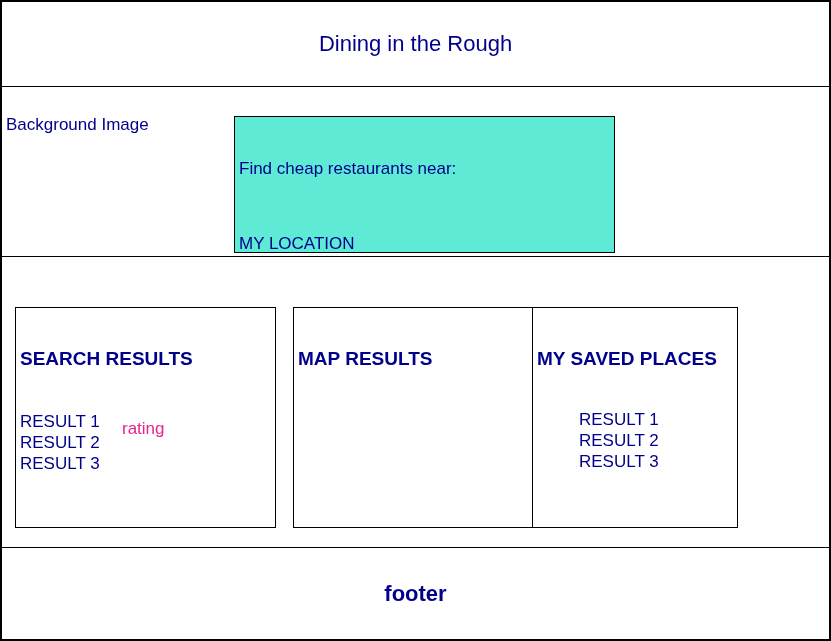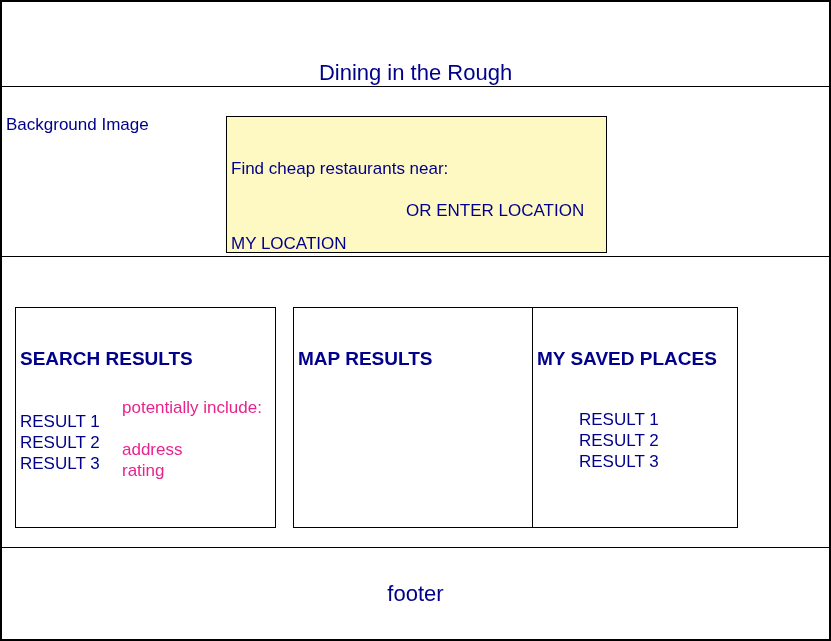--- a/index.html
+++ b/index.html
@@ -15,42 +15,42 @@
     color: var(--navy, #00008B);
     overflow: hidden;
   }
 
   
   .header {
     position: absolute;
     left: 0; top: 0;
     width: 827px; height: 85px;
     border-bottom: 1.5px solid var(--border, #000000);
-    display: flex; align-items: flex-end; justify-content: center;
+    display: flex; align-items: center; justify-content: center;
   }
   .page-title { font-size: 22px; font-weight: normal; margin: 0; }
 
   
   .hero {
     position: absolute;
     left: 0; top: 86.5px;
     width: 827px; height: 168px;
     border-bottom: 1.5px solid var(--border, #000000);
   }
   .bg-label {
     position: absolute;
     left: 4px; top: 26px;
     font-size: 17px;
   }
   .hero-box {
     position: absolute;
-    left: 224px; top: 27px;
+    left: 232px; top: 27px;
     width: 381px; height: 137px;
     border: 1.5px solid var(--border, #000000);
-    background: #fef9c3;
+    background: #5eead4;
     padding-left: 22px;
   }
   .hero-prompt {
     position: absolute;
     left: 4px; top: 42px;
     font-size: 17px; margin: 0;
   }
   .loc-btn {
     position: absolute;
     top: 84px;
@@ -99,56 +99,53 @@
     font-size: 17px; line-height: 21px;
   }
   .note-gap { height: 21px; }
   .note div { white-space: nowrap; }
 
   
   .footer {
     position: absolute;
     left: 0; top: 548px;
     width: 827px; height: 87px;
-    display: flex; align-items: center; justify-content: center;
+    display: flex; align-items: center; justify-content: center; font-weight: bold;
   }
   .footer-label { font-size: 22px; }
 </style>
 </head>
 <body>
 
 <div class="page">
 
   <div class="header">
     <h1 class="page-title">Dining in the Rough</h1>
   </div>
 
   <div class="hero">
     <span class="bg-label">Background Image</span>
 
     <div class="hero-box">
       <p class="hero-prompt">Find cheap restaurants near:</p>
       <span class="loc-btn my-loc">MY LOCATION</span>
-      <span class="loc-btn enter-loc">OR ENTER LOCATION</span>
     </div>
   </div>
 
   <div class="results">
 
     <div class="panel panel-search">
       <h2 class="panel-heading">SEARCH RESULTS</h2>
       <div class="result-list">
         <div class="result-item">RESULT 1</div>
         <div class="result-item">RESULT 2</div>
         <div class="result-item">RESULT 3</div>
       </div>
       <div class="note">
-        <div>potentially include:</div>
         <div class="note-gap"></div>
-        <div>address</div>
         <div>rating</div>
       </div>
     </div>
 
     <div class="panel panel-map">
       <h2 class="panel-heading">MAP RESULTS</h2>
     </div>
 
     <div class="panel panel-saved">
       <h2 class="panel-heading">MY SAVED PLACES</h2>

